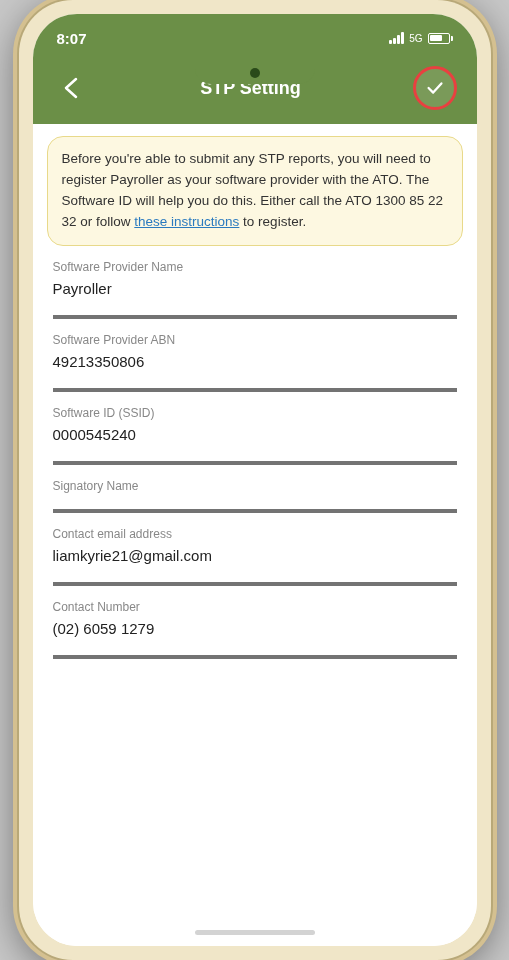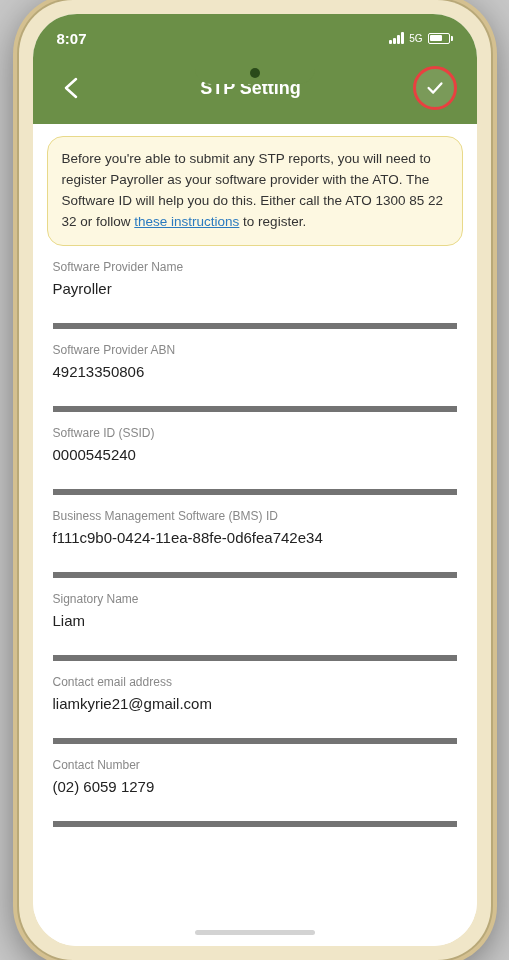--- a/index.html
+++ b/index.html
@@ -205,22 +205,22 @@
       text-decoration: underline;
     }
 
     
     .form-section {
       padding: 0 20px;
     }
 
     .field-group {
       margin-bottom: 4px;
-      padding-bottom: 20px;
-      border-bottom: 6px solid #737373;
+      padding-bottom: 12px;
+      border-bottom: 4px solid #737373;
     }
 
     .field-label {
       font-size: 12px;
       color: #888;
       margin-bottom: 4px;
       margin-top: 14px;
     }
 
     .field-value {
@@ -304,26 +304,21 @@
             </div>
             <div class="field-group">
               <div class="field-label">Software Provider ABN</div>
               <div class="field-value">49213350806</div>
             </div>
             <div class="field-group">
               <div class="field-label">Software ID (SSID)</div>
               <div class="field-value">0000545240</div>
             </div>
             <div class="field-group">
-              <div class="field-label">Business Management Software (BMS) ID</div>
-              <div class="field-value">f111c9b0-0424-11ea-88fe-0d6fea742e34</div>
-            </div>
-            <div class="field-group">
               <div class="field-label">Signatory Name</div>
-              <div class="field-value">Liam</div>
             </div>
             <div class="field-group">
               <div class="field-label">Contact email address</div>
               <div class="field-value">liamkyrie21@gmail.com</div>
             </div>
             <div class="field-group">
               <div class="field-label">Contact Number</div>
               <div class="field-value">(02) 6059 1279</div>
             </div>
           </div>

